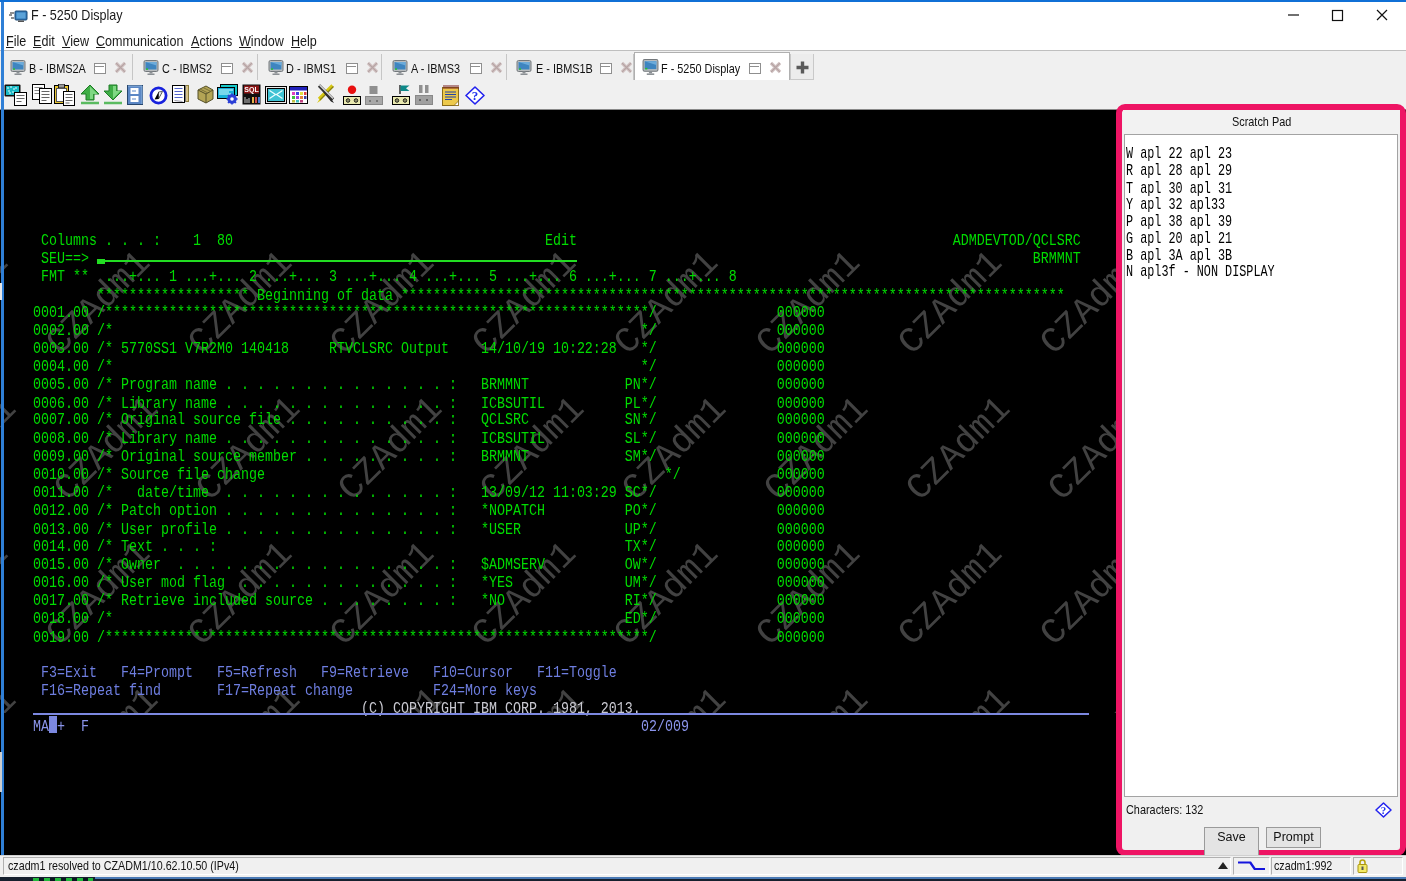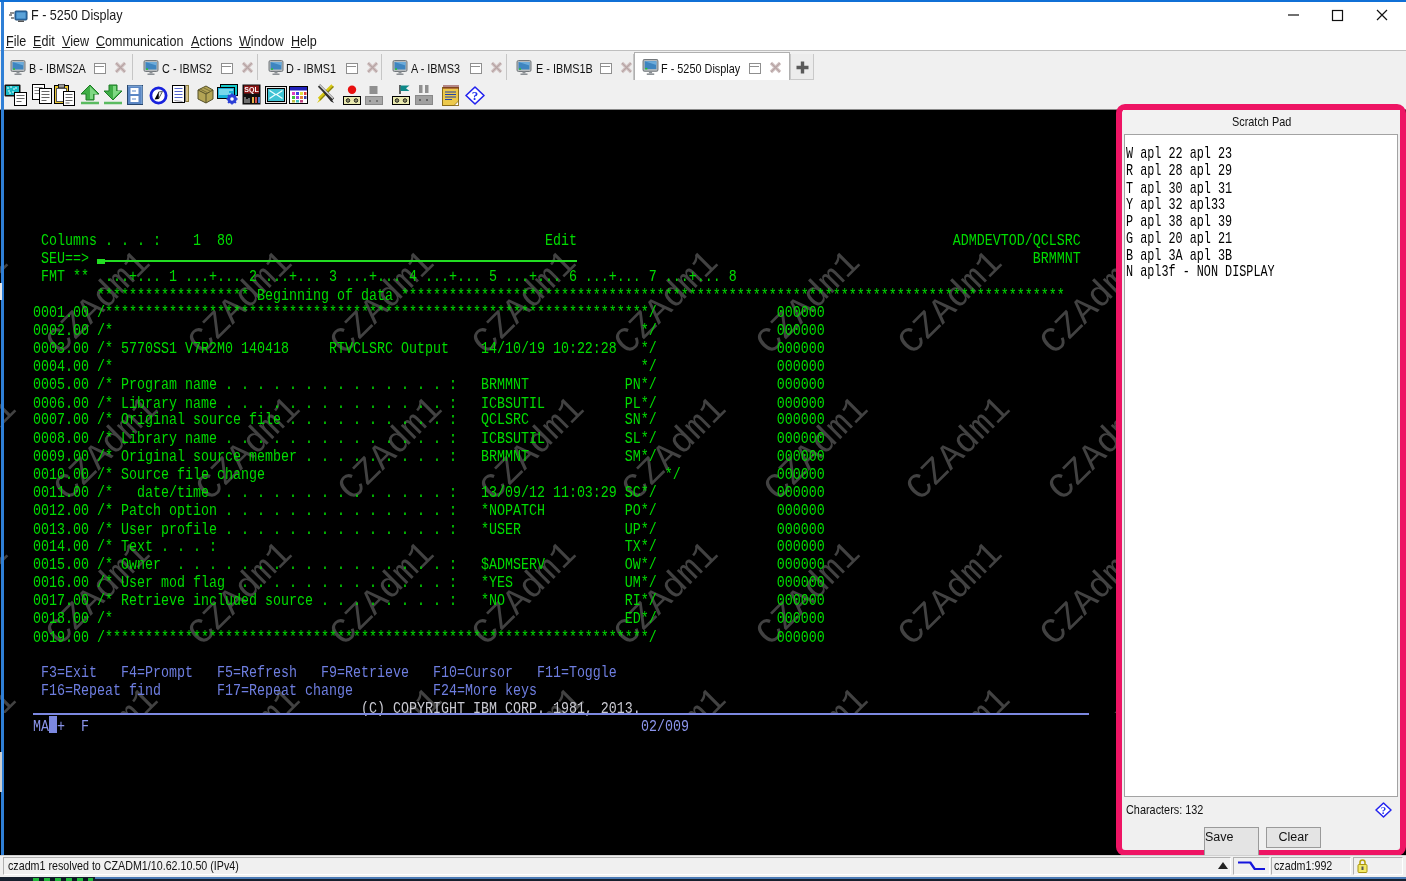--- a/index.html
+++ b/index.html
@@ -359,22 +359,22 @@
 Y apl 32 apl33
 P apl 38 apl 39
 G apl 20 apl 21
 B apl 3A apl 3B
 N apl3f - NON DISPLAY</pre>
 <div class="ui" style="position:absolute;left:1126px;top:802px;font-size:12.8px;color:#111">Characters: 132</div>
 <svg style="position:absolute;left:1375px;top:802px" width="17" height="16" viewBox="0 0 17 16">
 <path d="M8.5 1 L16 8 L8.5 15 L1 8 Z" fill="#fff" stroke="#2222ee" stroke-width="1.5" stroke-linejoin="round"></path>
 <text x="8.5" y="12" font-family="Liberation Serif" font-size="11" font-weight="bold" fill="#2233ee" text-anchor="middle">?</text>
   </svg>
-<div style="position:absolute;left:1204px;top:827px;width:55px;height:32px;background:#e4e4e4;border:1px solid #9a9a9a;box-sizing:border-box;text-align:left;font:12.5px 'Liberation Sans',sans-serif;color:#111;line-height:19px">Save</div>
-<div style="position:absolute;left:1266px;top:827px;width:55px;height:21px;background:#e4e4e4;border:1px solid #9a9a9a;box-sizing:border-box;text-align:center;font:12.5px 'Liberation Sans',sans-serif;color:#111;line-height:19px">Clear</div>
+<div style="position:absolute;left:1204px;top:827px;width:55px;height:32px;background:#e4e4e4;border:1px solid #9a9a9a;box-sizing:border-box;text-align:center;font:12.5px 'Liberation Sans',sans-serif;color:#111;line-height:19px">Save</div>
+<div style="position:absolute;left:1266px;top:827px;width:55px;height:21px;background:#e4e4e4;border:1px solid #9a9a9a;box-sizing:border-box;text-align:center;font:12.5px 'Liberation Sans',sans-serif;color:#111;line-height:19px">Prompt</div>
 <div style="position:absolute;left:0;top:855px;width:1406px;height:22px;background:#f0f0f0;border-top:1px solid #d0d0d0;box-sizing:border-box"></div>
 <div style="position:absolute;left:3px;top:857px;width:1228px;height:18px;border:1px solid #b0b0b0;border-right-color:#fff;border-bottom-color:#fff;box-sizing:border-box"></div>
 <div class="ui" style="position:absolute;left:8px;top:859px;font-size:12.6px;color:#111">czadm1 resolved to CZADM1/10.62.10.50 (IPv4)</div>
 <div style="position:absolute;left:1218px;top:862px;width:0;height:0;border-left:5px solid transparent;border-right:5px solid transparent;border-bottom:7px solid #222"></div>
 <div style="position:absolute;left:1233px;top:857px;width:37px;height:18px;border:1px solid #b0b0b0;border-right-color:#fff;border-bottom-color:#fff;box-sizing:border-box"></div>
 <svg style="position:absolute;left:1237px;top:860px" width="29" height="12" viewBox="0 0 29 12">
 <path d="M1 1.5 h13 l4.5 6.5 h9.5 v2 h-11 l-4.5 -6.5 h-11.5 Z" fill="#1515dd"></path>
   </svg>
 <div style="position:absolute;left:1271px;top:857px;width:80px;height:18px;border:1px solid #b0b0b0;border-right-color:#fff;border-bottom-color:#fff;box-sizing:border-box"></div>
 <div class="ui" style="position:absolute;left:1274px;top:859px;font-size:12.6px;color:#111">czadm1:992</div>

